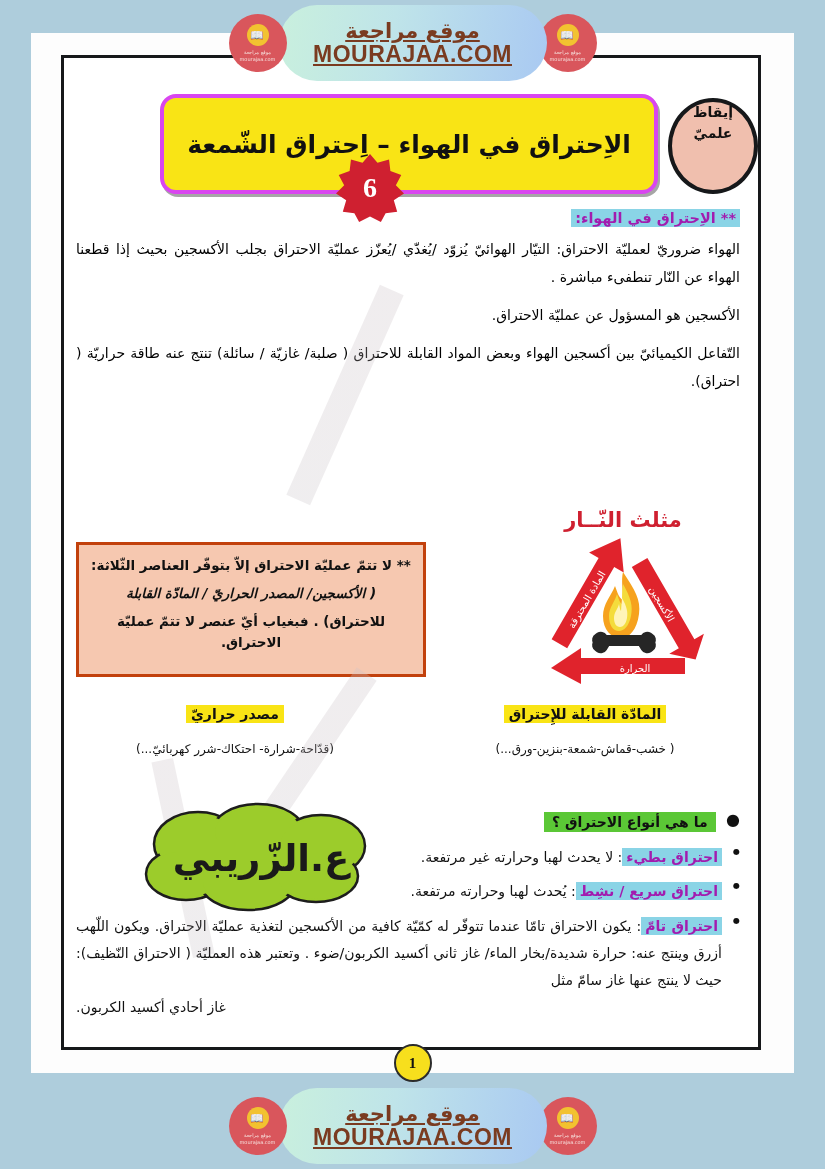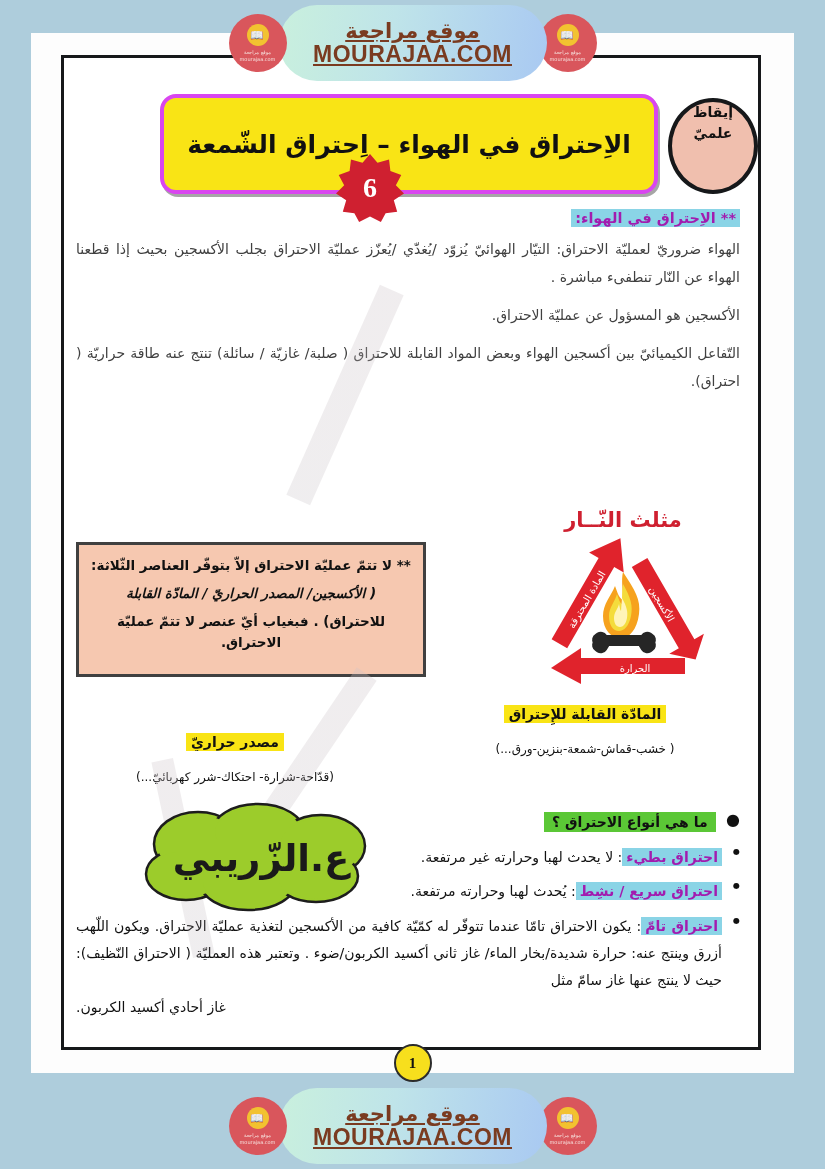--- a/index.html
+++ b/index.html
@@ -202,21 +202,21 @@
     color: #111;
     margin-top: 28px;
   }
   .sec-head {
     font-size: 14.5px;
     text-align: right;
     margin: 0 0 9px 0;
   }
   .para {
     font-size: 14px;
-    color: #404040;
+    color: #000000;
     line-height: 2.0;
     text-align: justify;
     margin: 0 0 10px 0;
     direction: rtl;
   }
   .para.center-last { text-align: right; }
 
   
   .rule-row {
     position: absolute;
@@ -225,21 +225,21 @@
     width: 664px;
     height: 180px;
   }
   .rule-box {
     position: absolute;
     left: 0;
     top: 34px;
     width: 350px;
     height: 135px;
     background: #f6c8b0;
-    border: 3px solid #404040;
+    border: 3px solid #c2410c;
     box-sizing: border-box;
     padding: 10px 12px;
   }
   .rule-box p {
     margin: 0 0 7px 0;
     font-size: 13.5px;
     font-weight: bold;
     color: #111;
     line-height: 1.55;
     text-align: center;
@@ -272,21 +272,21 @@
     width: 664px;
     height: 92px;
   }
   .col {
     position: absolute;
     top: 0;
     width: 310px;
     text-align: center;
   }
   .col.right { right: 0; }
-  .col.left { left: 4px; margin-top: 28px; }
+  .col.left { left: 4px; }
   .col .cap { font-size: 14px; }
   .col .items {
     margin-top: 20px;
     font-size: 12px;
     color: #111;
     direction: rtl;
   }
 
   
   .types {

